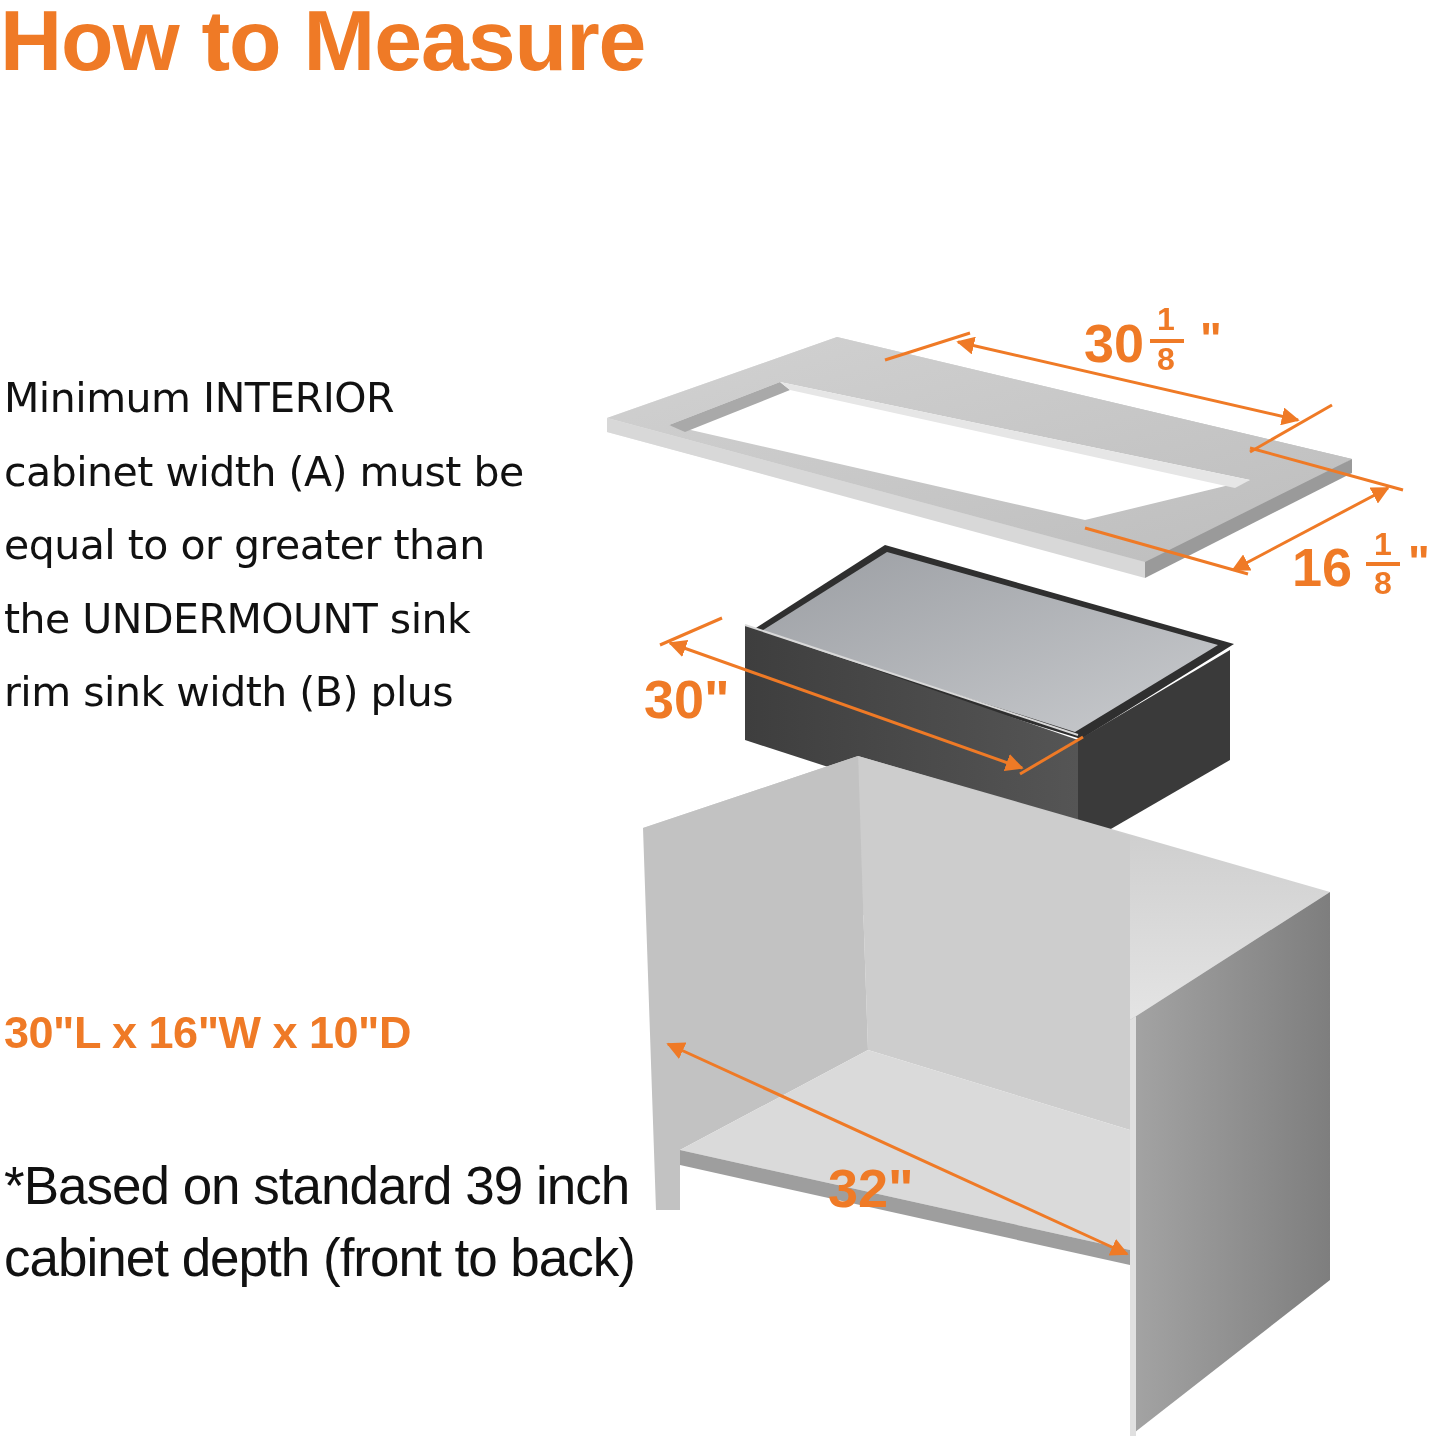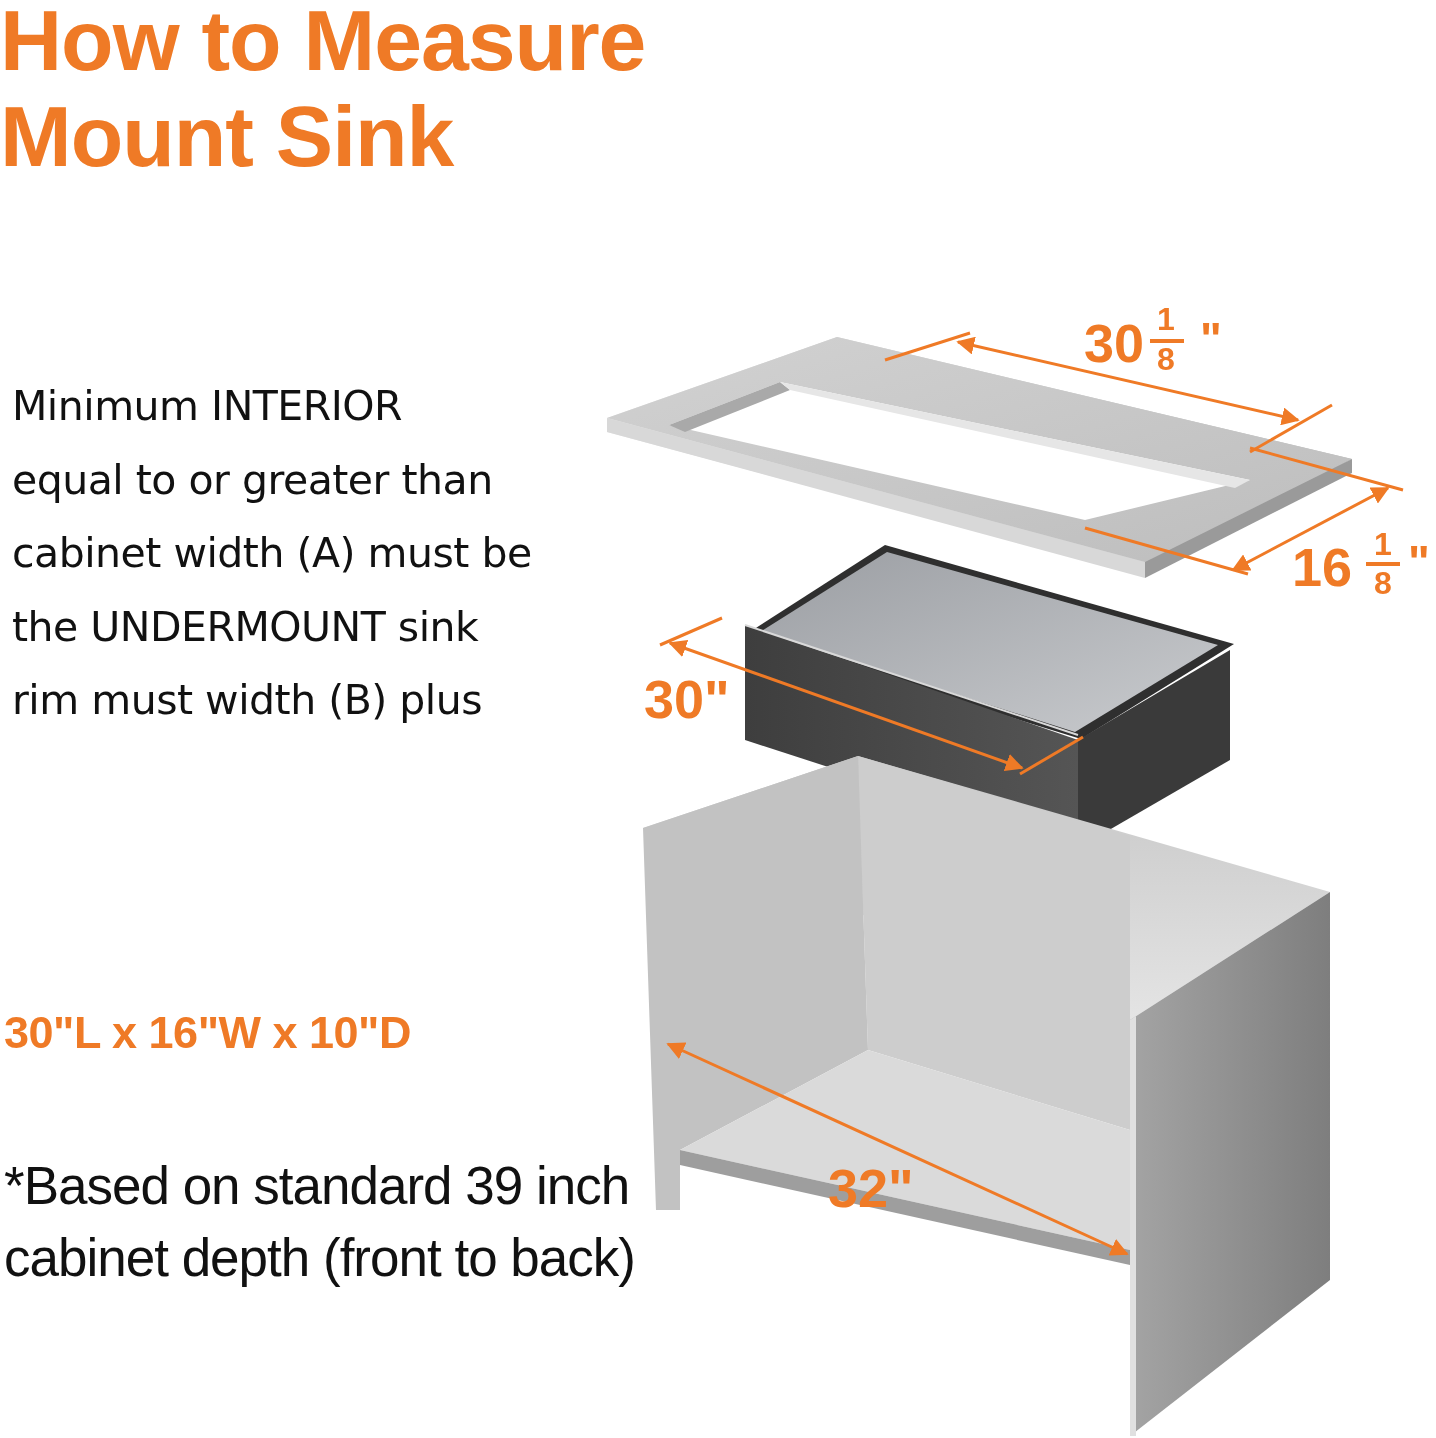--- a/index.html
+++ b/index.html
@@ -4,21 +4,21 @@
   <style>
     html, body { margin: 0; padding: 0; background: #ffffff; }
     body { width: 1436px; height: 1438px; position: relative; overflow: hidden; font-family: "DejaVu Sans", sans-serif; }
     .title {
       position: absolute; left: 0; top: -8px; margin: 0;
       font-family: "Liberation Sans", sans-serif; font-weight: 700;
       font-size: 86px; line-height: 96px; color: #ef7a26; letter-spacing: -1px;
     }
     .title span { display: block; white-space: nowrap; }
     .desc {
-      position: absolute; left: 4px; top: 362px; margin: 8px;
+      position: absolute; left: 4px; top: 362px; margin: 0;
       font-family: "DejaVu Sans", sans-serif; font-size: 41px; line-height: 73.5px;
       color: #111111; letter-spacing: -0.5px;
     }
     .desc span { display: block; white-space: nowrap; }
     .dims {
       position: absolute; left: 4px; top: 1004px;
       font-family: "Liberation Sans", sans-serif; font-weight: 700;
       font-size: 45px; line-height: 57px; color: #ef7a26; letter-spacing: -0.5px;
     }
     .dims span { display: block; white-space: nowrap; }
@@ -29,29 +29,28 @@
     }
     .note span { display: block; white-space: nowrap; }
     .art { position: absolute; left: 0; top: 0; width: 1436px; height: 1438px; }
     .lbl { font-family: "Liberation Sans", sans-serif; font-weight: 700; fill: #ef7a26; }
   </style>
 </head>
 <body>
 
 <h1 class="title">
   <span>How to Measure</span>
-  <span>Mount Sink</span>
 </h1>
 
 <p class="desc">
   <span>Minimum INTERIOR</span>
+  <span>cabinet width (A) must be</span>
   <span>equal to or greater than</span>
-  <span>cabinet width (A) must be</span>
   <span>the UNDERMOUNT sink</span>
-  <span>rim must width (B) plus</span>
+  <span>rim sink width (B) plus</span>
 </p>
 
 <div class="dims">
   <span>30"L x 16"W x 10"D</span>
 </div>
 
 <div class="note">
   <span>*Based on standard 39 inch</span>
   <span>cabinet depth (front to back)</span>
 </div>

